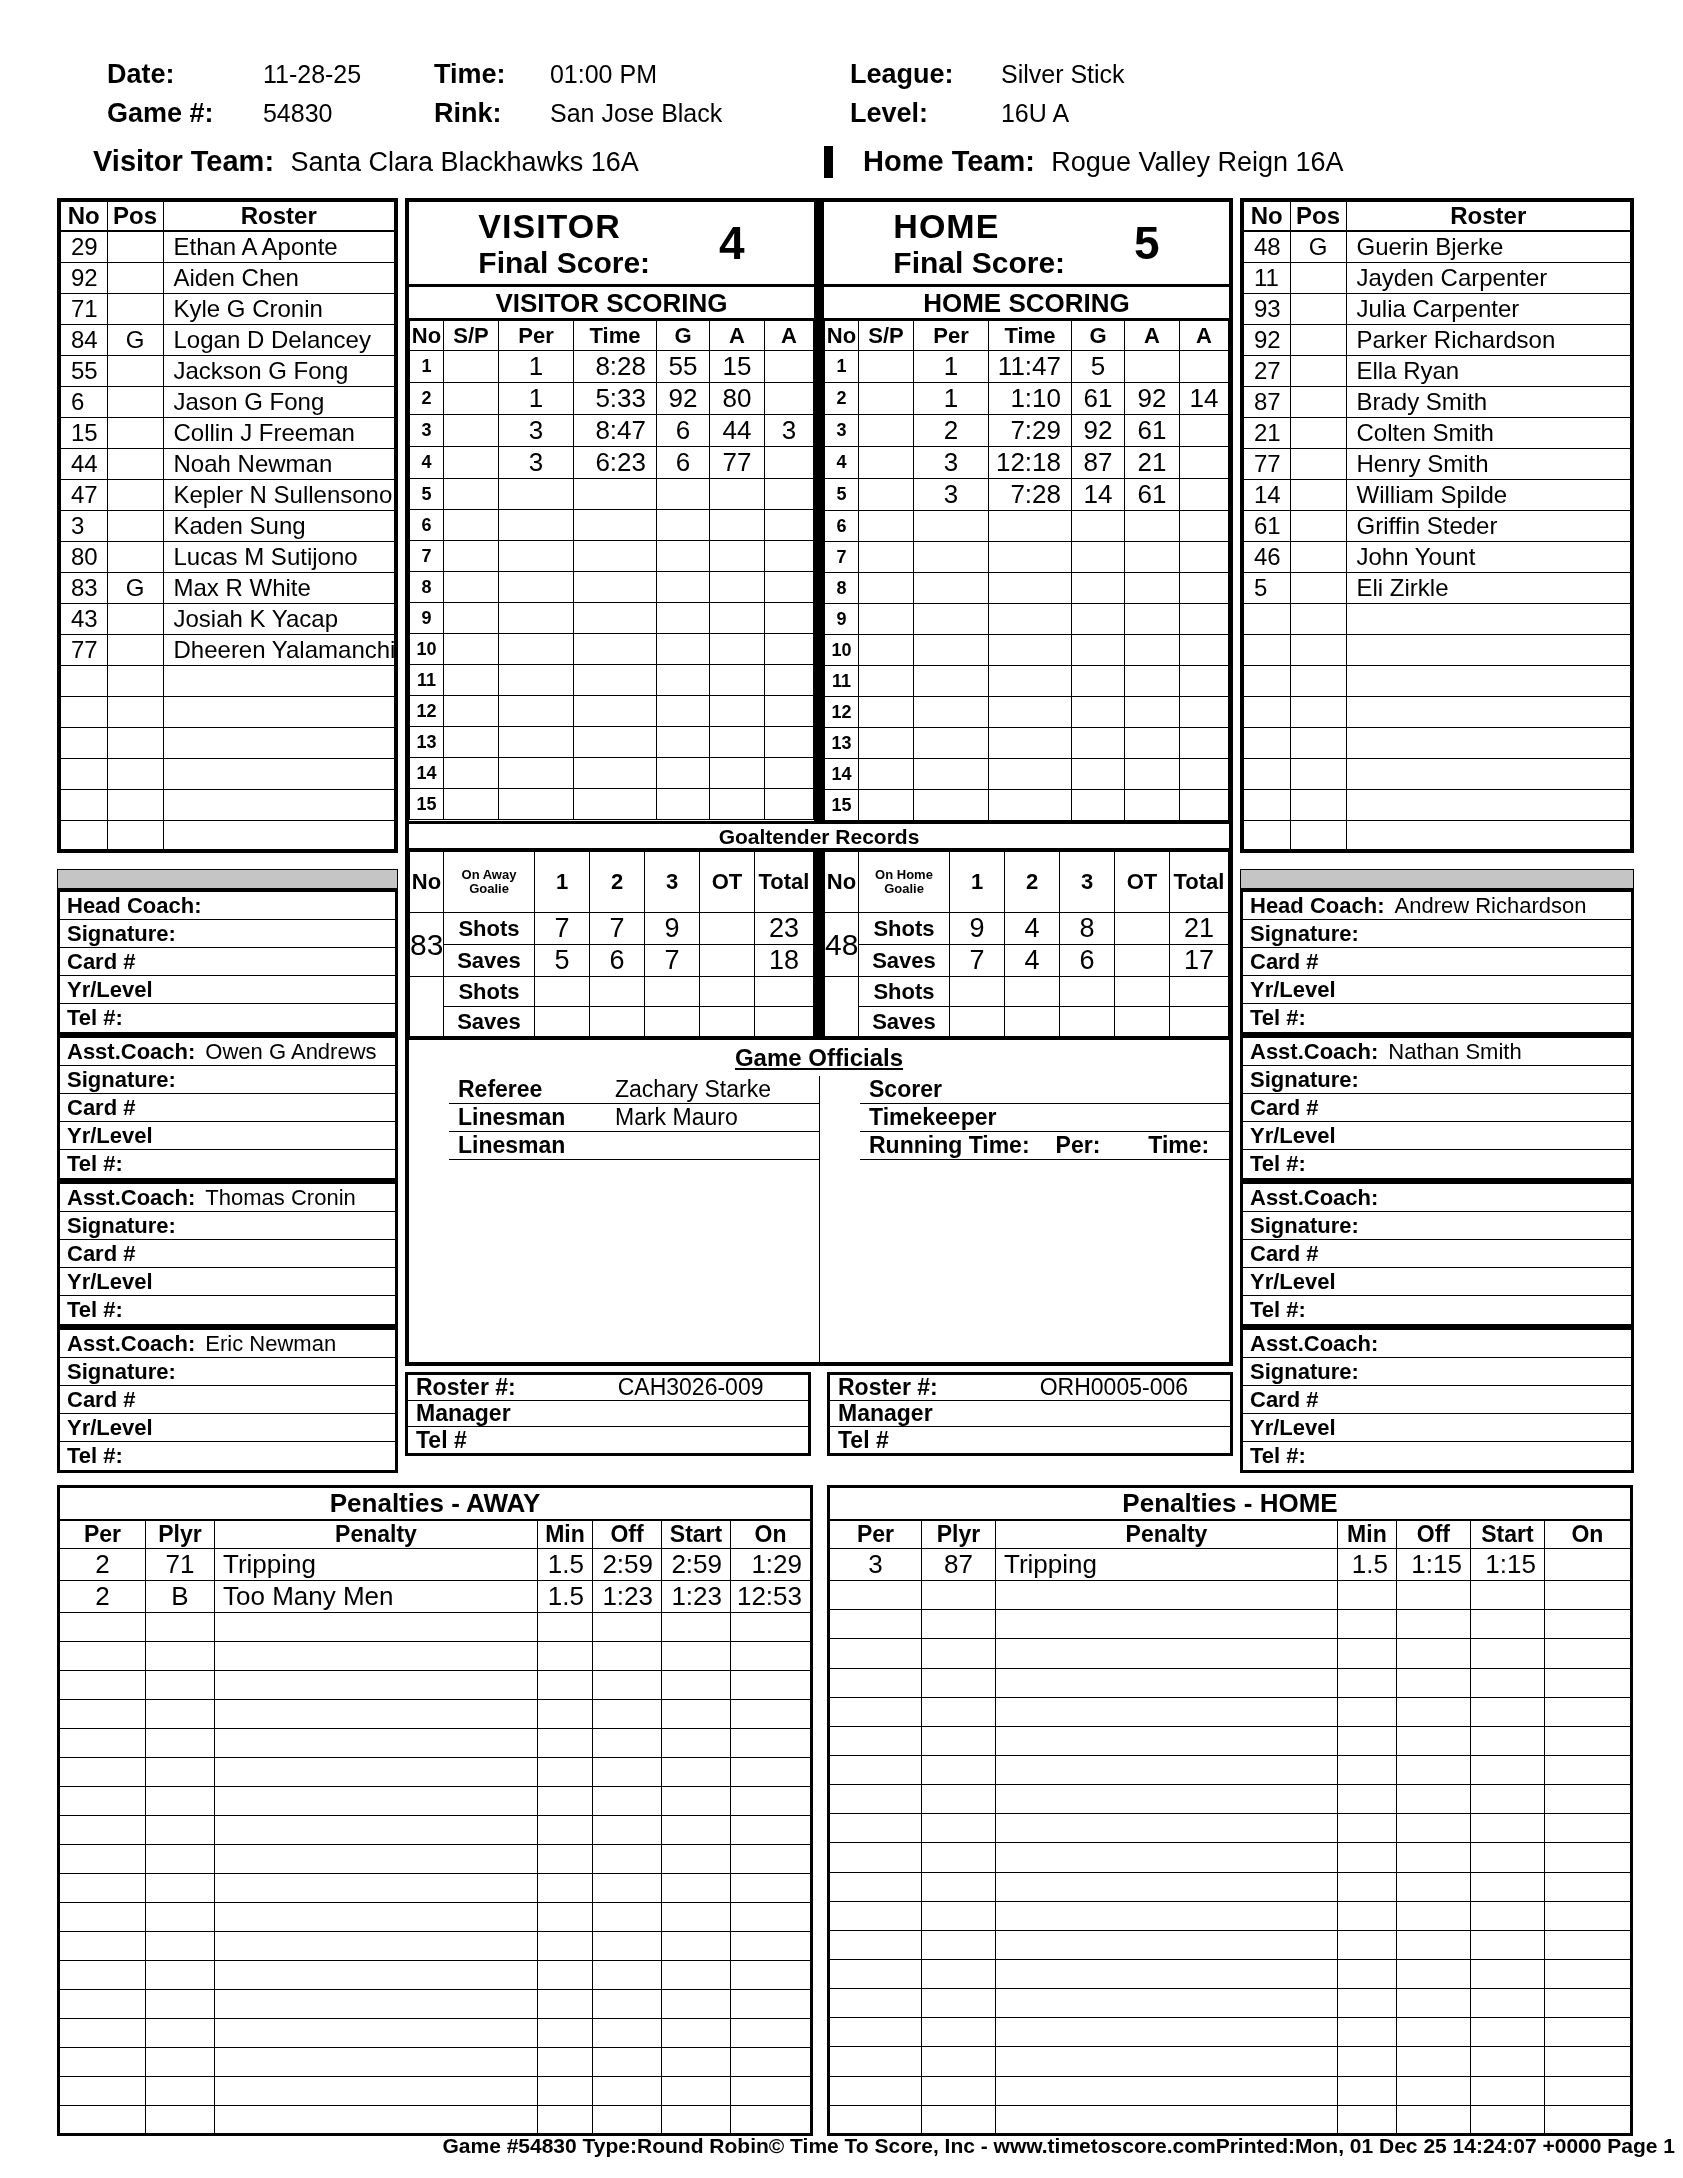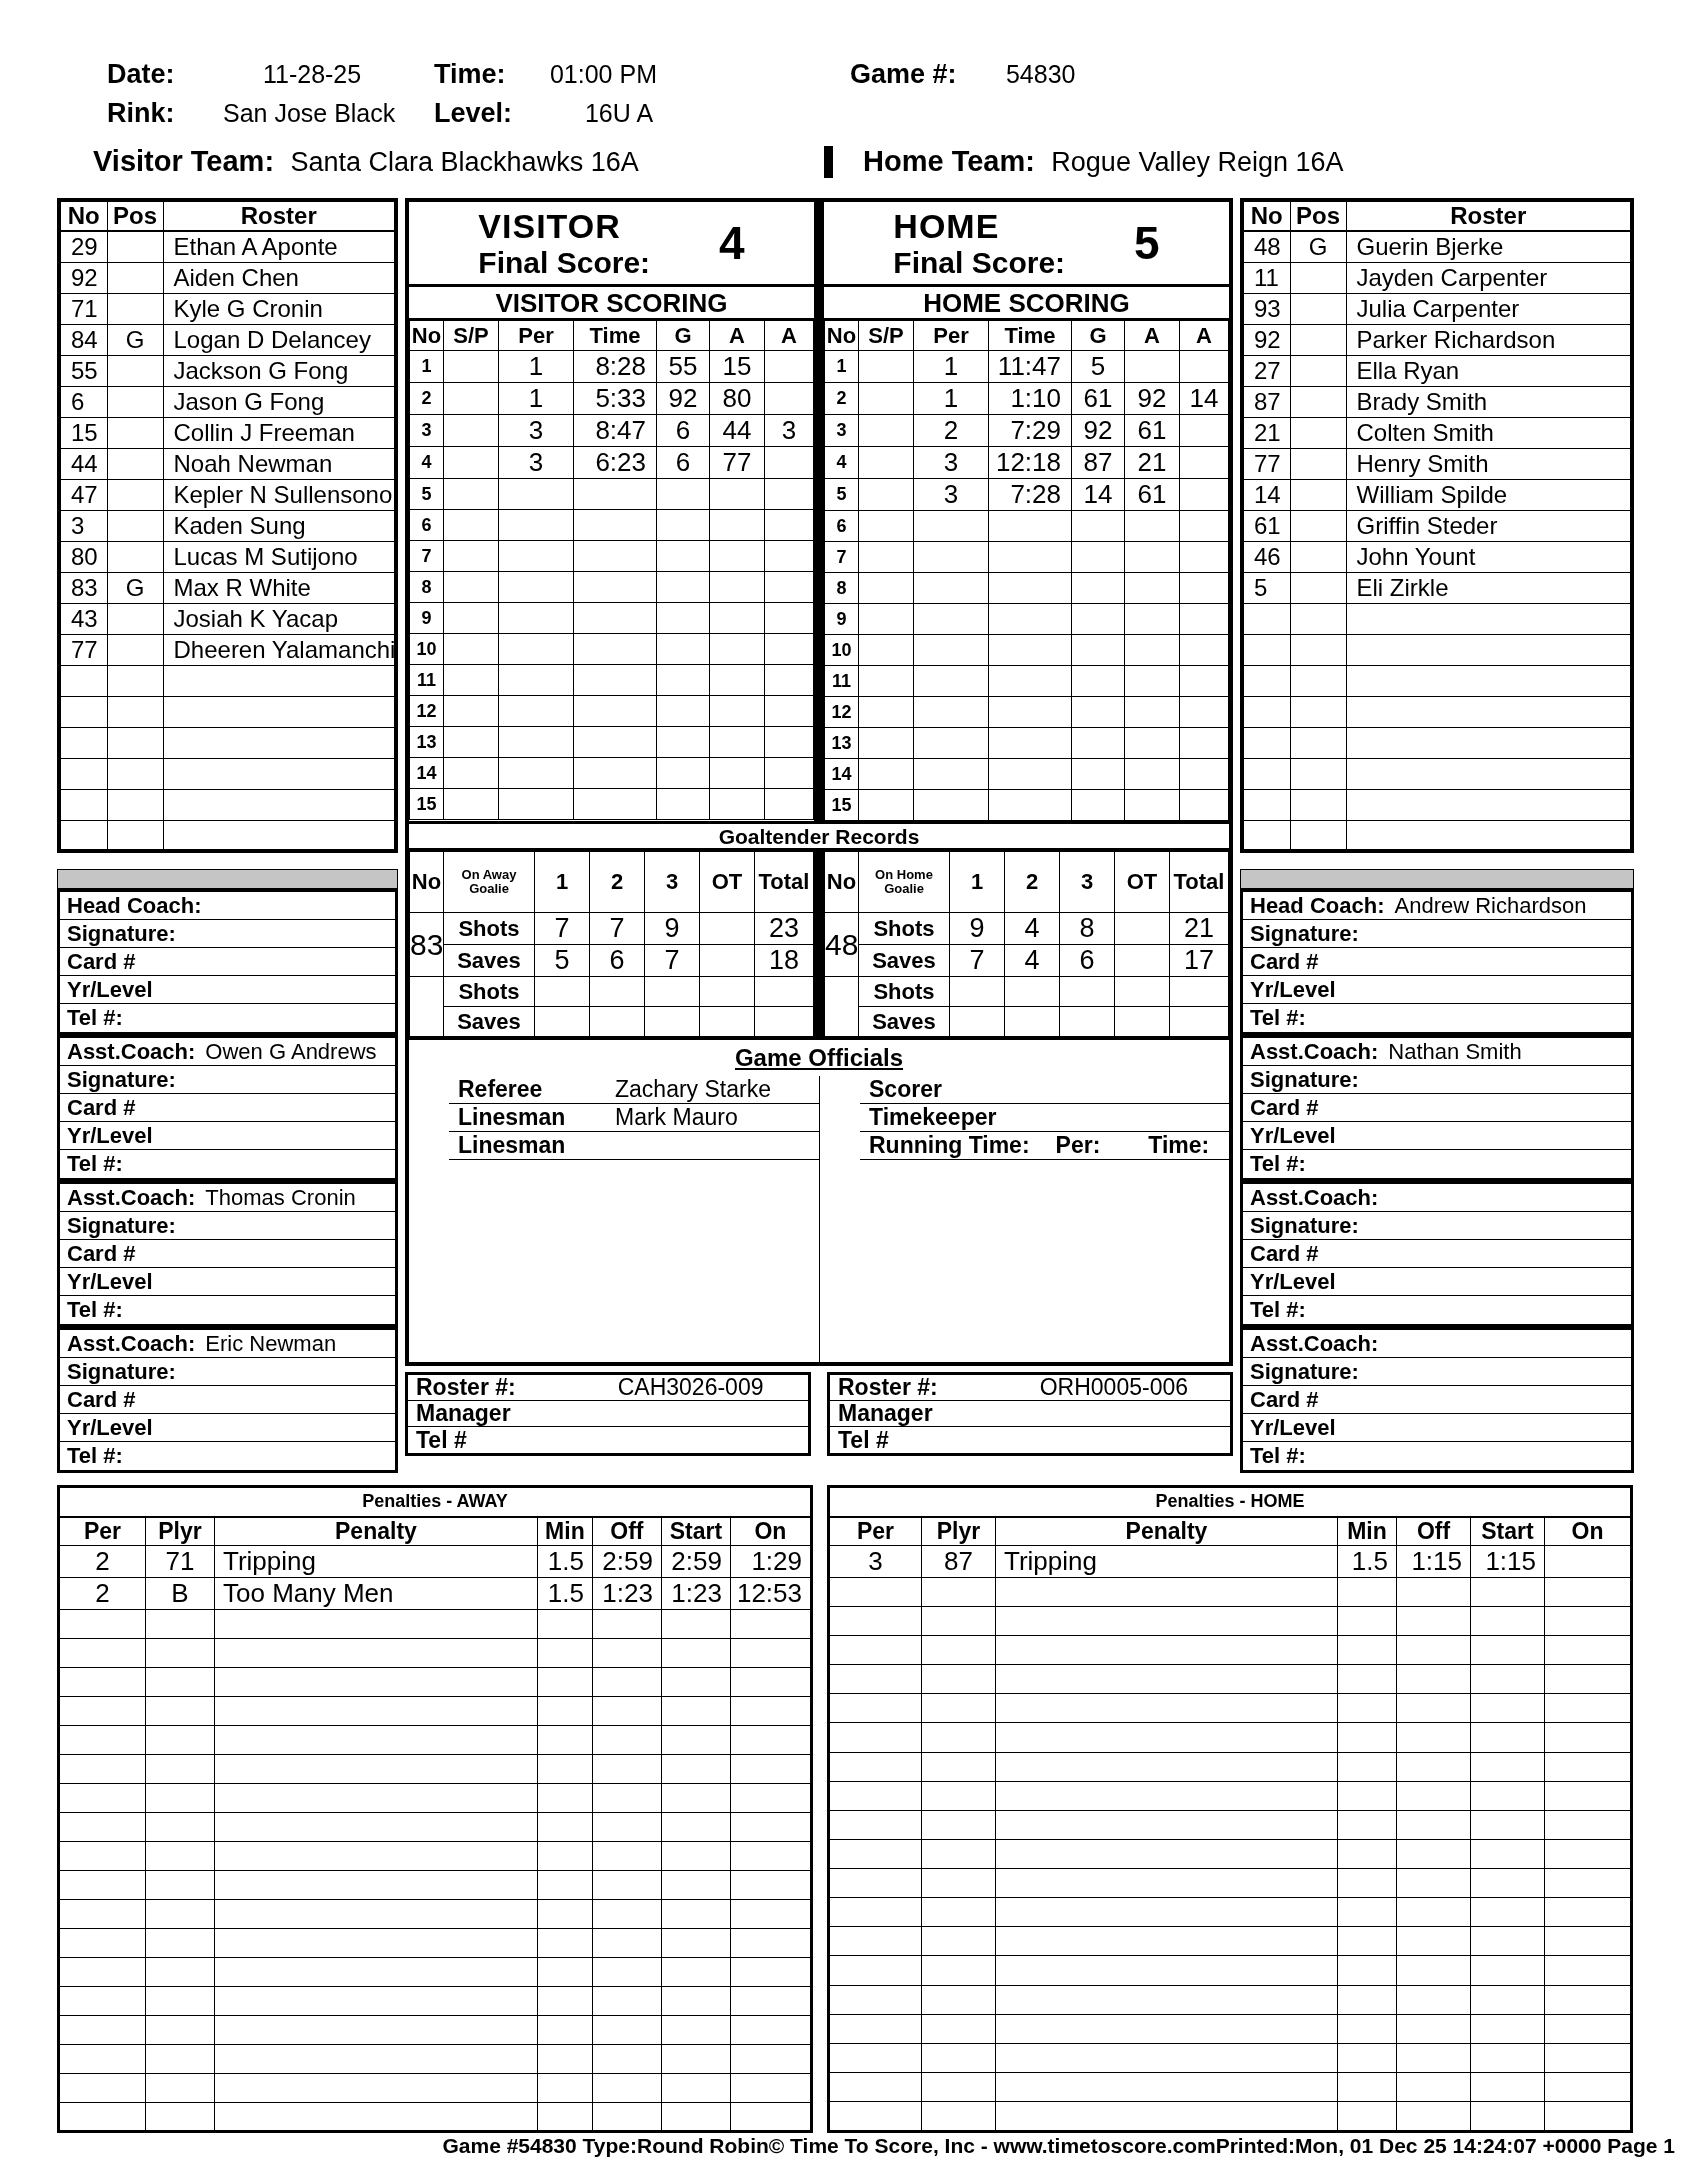--- a/index.html
+++ b/index.html
@@ -83,21 +83,21 @@
   .admin-row { margin-top:6px; display:grid; grid-template-columns:1fr 1fr; gap:16px; }
   .admin-box { border:3px solid #000; }
   .admin-line { height:26px; border-bottom:1px solid #000; display:flex; align-items:center;
                 padding:0 8px; font-size:23px; font-weight:bold; white-space:nowrap;gap:8px; }
   .admin-line:last-child { border-bottom:none; }
   .admin-val { font-weight:normal; margin-left:94px; }
 
   
   .penalties { margin:12px 50px 0 57px; display:grid; grid-template-columns:756px 806px; gap:14px; }
   .pen { border:3px solid #000; }
-  .pen .pen-title th { font-size:18px; font-weight:bold; height:30px; border-bottom:2px solid #000; text-align:center; }
+  .pen .pen-title th { font-size:26px; font-weight:bold; height:30px; border-bottom:2px solid #000; text-align:center; }
   .pen thead th.colh { font-size:23px; font-weight:bold; height:27px; border:1px solid #000; text-align:center; }
   .pen td { font-size:26px; height:29px; border:1px solid #000; overflow:hidden; white-space:nowrap; }
   .p-per,.p-plyr { text-align:center; }
   .p-pen { padding-left:8px; }
   .p-min,.p-off,.p-start,.p-on { text-align:right; padding-right:8px; }
 
   .footer { position:absolute; left:8px; right:8px; bottom:20px; display:flex;
             justify-content:flex-end; font-size:21px; font-weight:bold; }
 </style>
 </head>
@@ -107,20 +107,24 @@
 
   <div class="hdr">
     <div class="hdr-grid">
       <div class="hcell">
         <span class="lbl lw1">Date:</span>
         <span class="val">11-28-25</span>
       </div>
       <div class="hcell">
         <span class="lbl lw2">Time:</span>
         <span class="val">01:00 PM</span>
+      </div>
+      <div class="hcell">
+        <span class="lbl lw3">League:</span>
+        <span class="val">Silver Stick</span>
       </div>
       <div class="hcell">
         <span class="lbl lw1">Game #:</span>
         <span class="val">54830</span>
       </div>
       <div class="hcell">
         <span class="lbl lw2">Rink:</span>
         <span class="val">San Jose Black</span>
       </div>
       <div class="hcell">

